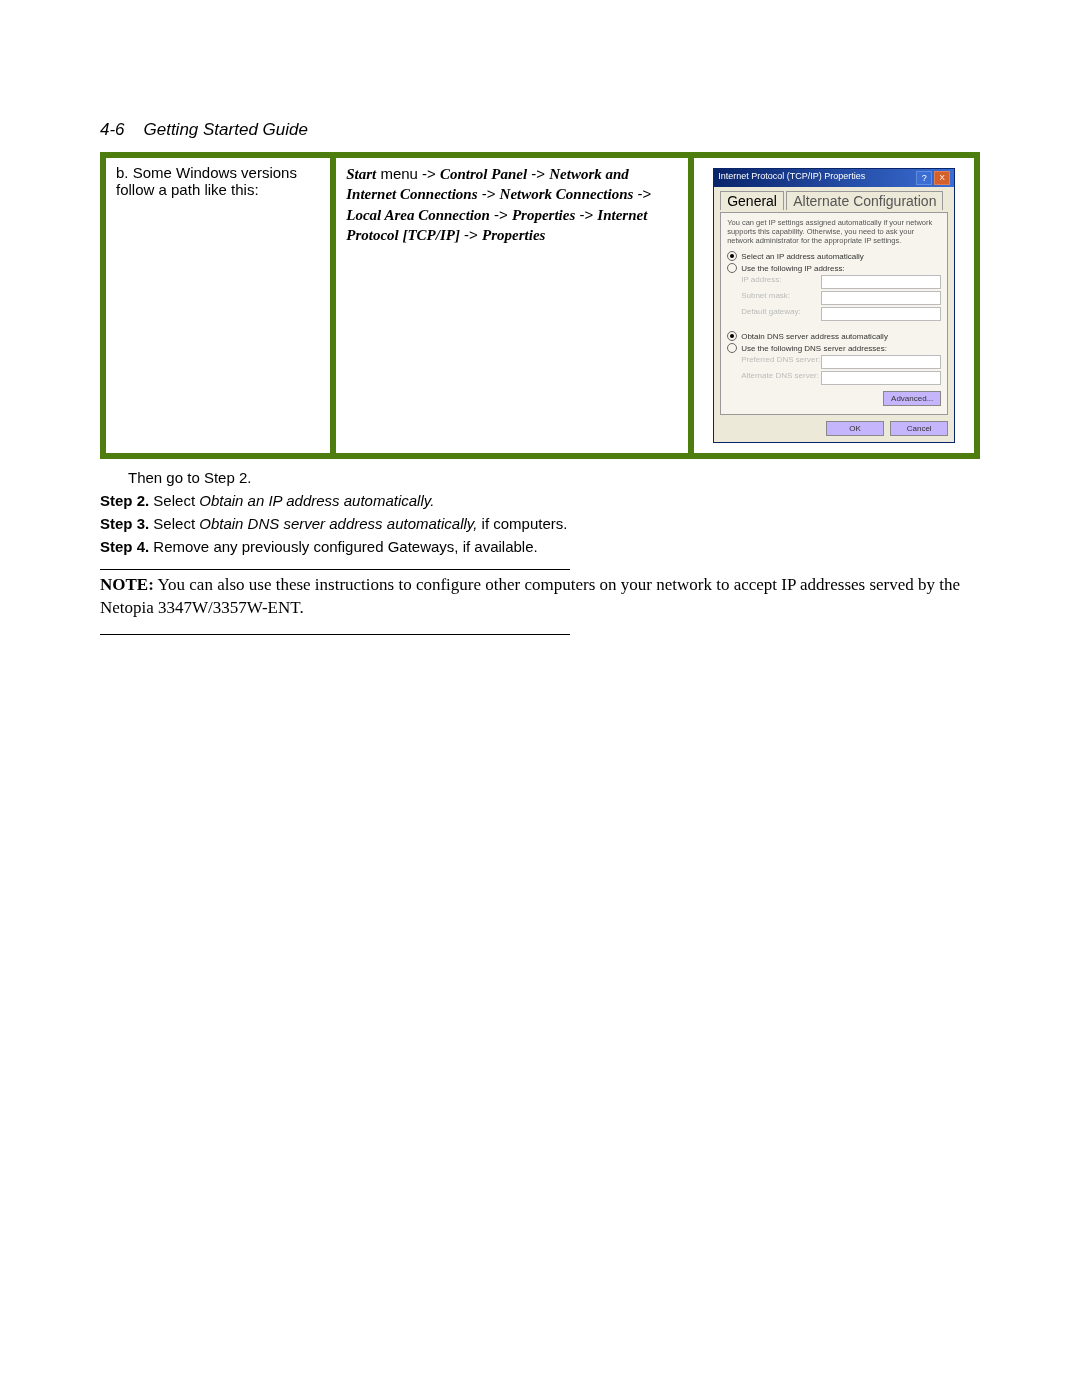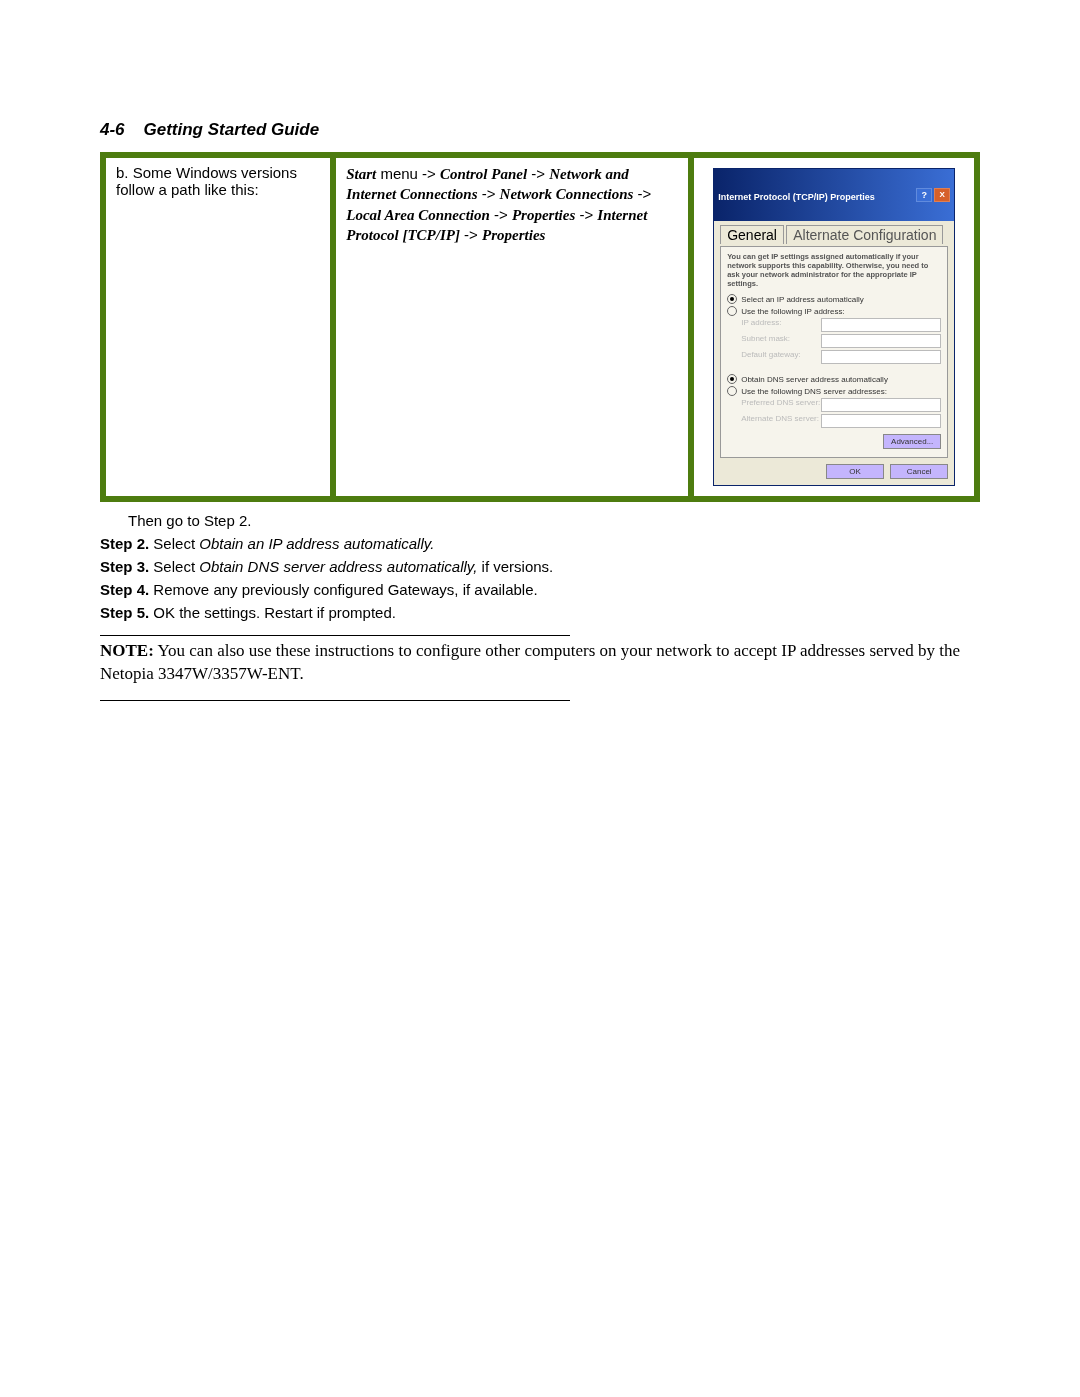--- a/index.html
+++ b/index.html
@@ -11,21 +11,21 @@
     color: #000;
   }
   .page {
     width: 1080px;
     min-height: 1397px;
     padding: 120px 100px 0 100px;
     box-sizing: border-box;
   }
   .page-header {
     font-style: italic;
-    font-weight: bold;
+    font-weight: normal;
     font-size: 17px;
     margin-bottom: 12px;
   }
   table.main-table {
     border-collapse: collapse;
     width: 100%;
   }
   table.main-table td {
     border: 6px solid #4d7c0f;
     vertical-align: top;
@@ -69,25 +69,25 @@
     width: 240px;
     font-family: Tahoma, Arial, sans-serif;
     font-size: 8px;
     background: #ece9d8;
     border: 1px solid #0a246a;
     margin: 4px auto;
   }
   .dlg-title {
     background: linear-gradient(to right, #0a246a, #3a6ed5);
     color: #fff;
-    font-weight: bold;
+    font-weight: normal;
     font-size: 9px;
-    padding: 19px 4px;
+    padding: 2px 4px;
     display: flex;
-    align-items: flex-end;
+    align-items: flex-start;
   }
   .dlg-title-text { flex: 1; }
   .dlg-title-btn {
     width: 14px; height: 12px;
     background: #d6602a;
     color: #fff;
     text-align: center;
     line-height: 12px;
     font-size: 8px;
     margin-left: 2px;
@@ -115,21 +115,21 @@
     padding: 1px 6px;
     font-size: 14px;
     color: #555;
   }
   .dlg-tab.active { color: #000; }
   .dlg-panel {
     border: 1px solid #999;
     padding: 5px 6px 8px 6px;
     background: #f6f4ec;
   }
-  .dlg-desc { font-size: 7.5px; color: #555; line-height: 1.2; margin-bottom: 6px; font-weight: bold; }
+  .dlg-desc { font-size: 7.5px; color: #555; line-height: 1.2; margin-bottom: 6px; }
   .dlg-row { display: flex; align-items: center; margin: 2px 0; }
   .dlg-radio {
     width: 8px; height: 8px; border: 1px solid #666; border-radius: 50%;
     margin-right: 4px; display: inline-block; position: relative;
   }
   .dlg-radio.sel::after {
     content: ""; position: absolute; width: 4px; height: 4px;
     background: #000; border-radius: 50%; top: 1.5px; left: 1.5px;
   }
   .dlg-label { font-size: 8px; color: #333; }
@@ -253,27 +253,24 @@
     </tr>
   </tbody>
     </table>
 
   <div class="indent-line">Then go to Step 2.</div>
 
   <div class="step-line">
     <span class="b">Step 2.</span><span> Select </span><span class="it">Obtain an IP address automatically.</span>
   </div>
   <div class="step-line">
-    <span class="b">Step 3.</span><span> Select </span><span class="it">Obtain DNS server address automatically,</span><span> if versions.</span>
+    <span class="b">Step 3.</span><span> Select </span><span class="it">Obtain DNS server address automatically,</span><span> if computers.</span>
   </div>
   <div class="step-line">
     <span class="b">Step 4.</span><span> Remove any previously configured Gateways, if available.</span>
-  </div>
-  <div class="step-line">
-    <span class="b">Step 5.</span><span> OK the settings. Restart if prompted.</span>
   </div>
 
   <hr class="note-rule">
   <div class="note-text">
     <span class="b">NOTE:</span><span> You can also use these instructions to configure other computers on your network to accept IP addresses served by the Netopia 3347W/3357W-ENT.</span>
   </div>
   <hr class="note-rule">
 
 </div>
 

